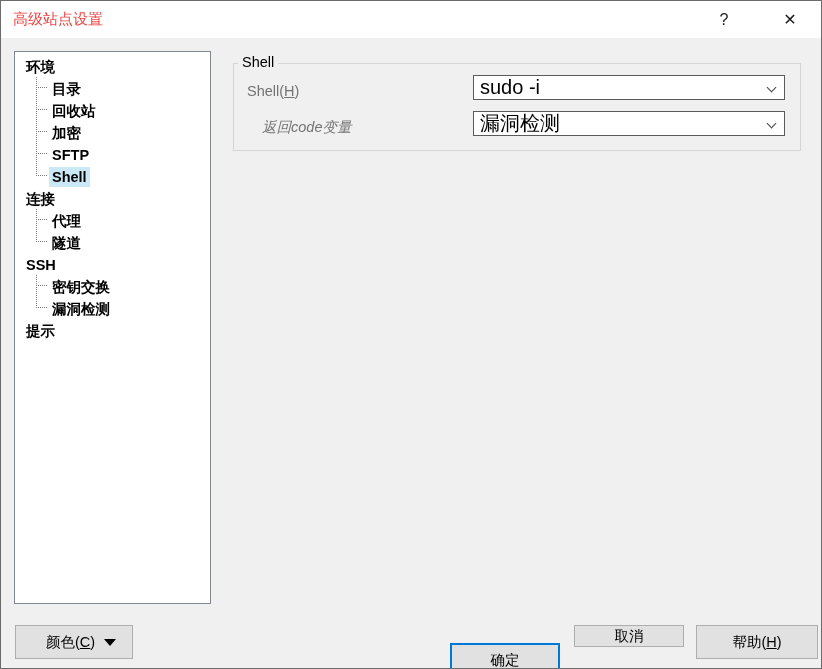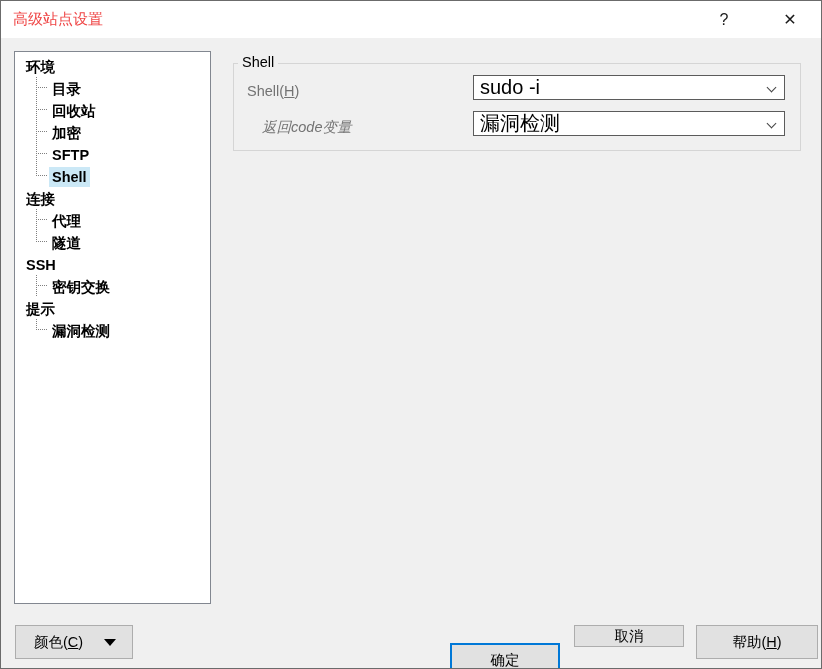--- a/index.html
+++ b/index.html
@@ -224,21 +224,21 @@
     justify-content: center;
     white-space: nowrap;
   }
 
   #color-button {
     left: 14px;
     top: 624px;
     width: 118px;
     height: 34px;
     justify-content: flex-start;
-    padding-left: 18px;
+    padding-left: 30px;
   }
   #color-arrow {
     position: absolute;
     right: 16px;
     top: 50%;
     margin-top: -3px;
     width: 0; height: 0;
     border-left: 6px solid transparent;
     border-right: 6px solid transparent;
     border-top: 7px solid #000000;
@@ -287,22 +287,22 @@
         <div class="tree-row level1"><span class="conn-v"></span><span class="conn-h"></span><span class="tree-label">目录</span></div>
         <div class="tree-row level1"><span class="conn-v"></span><span class="conn-h"></span><span class="tree-label">回收站</span></div>
         <div class="tree-row level1"><span class="conn-v"></span><span class="conn-h"></span><span class="tree-label">加密</span></div>
         <div class="tree-row level1"><span class="conn-v"></span><span class="conn-h"></span><span class="tree-label">SFTP</span></div>
         <div class="tree-row level1 selected"><span class="conn-v-last"></span><span class="conn-h"></span><span class="tree-label">Shell</span></div>
         <div class="tree-row level0"><span class="tree-label">连接</span></div>
         <div class="tree-row level1"><span class="conn-v"></span><span class="conn-h"></span><span class="tree-label">代理</span></div>
         <div class="tree-row level1"><span class="conn-v-last"></span><span class="conn-h"></span><span class="tree-label">隧道</span></div>
         <div class="tree-row level0"><span class="tree-label">SSH</span></div>
         <div class="tree-row level1"><span class="conn-v"></span><span class="conn-h"></span><span class="tree-label">密钥交换</span></div>
+        <div class="tree-row level1"><span class="conn-v-last"></span><span class="conn-h"></span><span class="tree-label">漏洞检测</span></div>
         <div class="tree-row level0"><span class="tree-label">提示</span></div>
-        <div class="tree-row level1"><span class="conn-v-last"></span><span class="conn-h"></span><span class="tree-label">漏洞检测</span></div>
       </div>
   </div>
 
   <div id="shell-group"></div>
   <div id="shell-group-title">Shell</div>
 
   <div class="field-label" id="shell-label"><span>Shell(</span><span class="accel">H</span><span>)</span></div>
 
   <div class="combo" id="shell-combo">
     <div class="combo-value">sudo -i</div>

